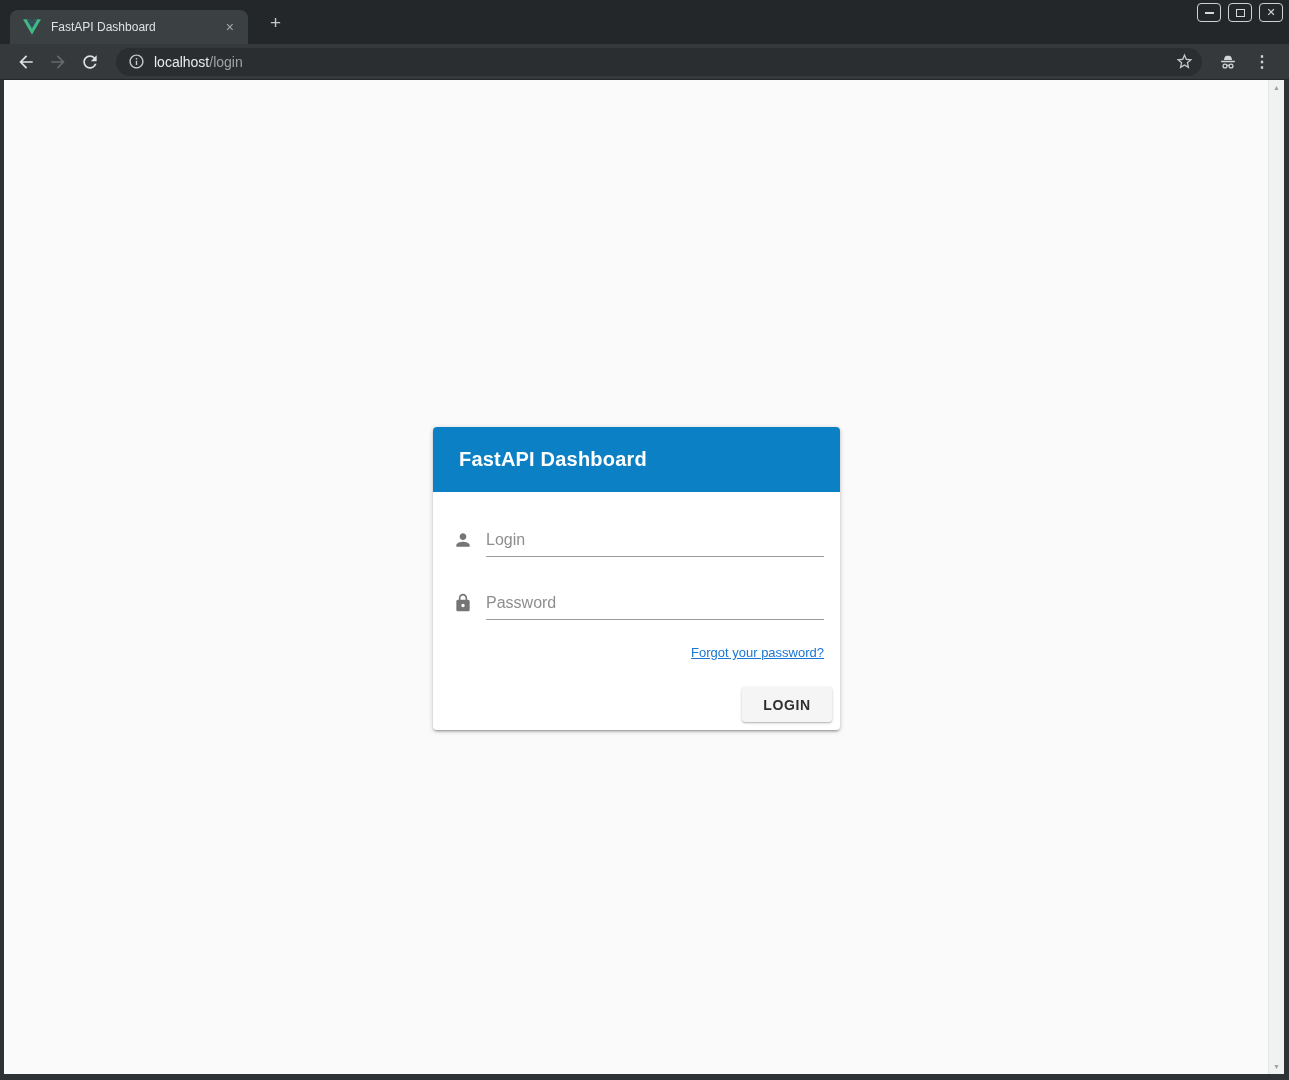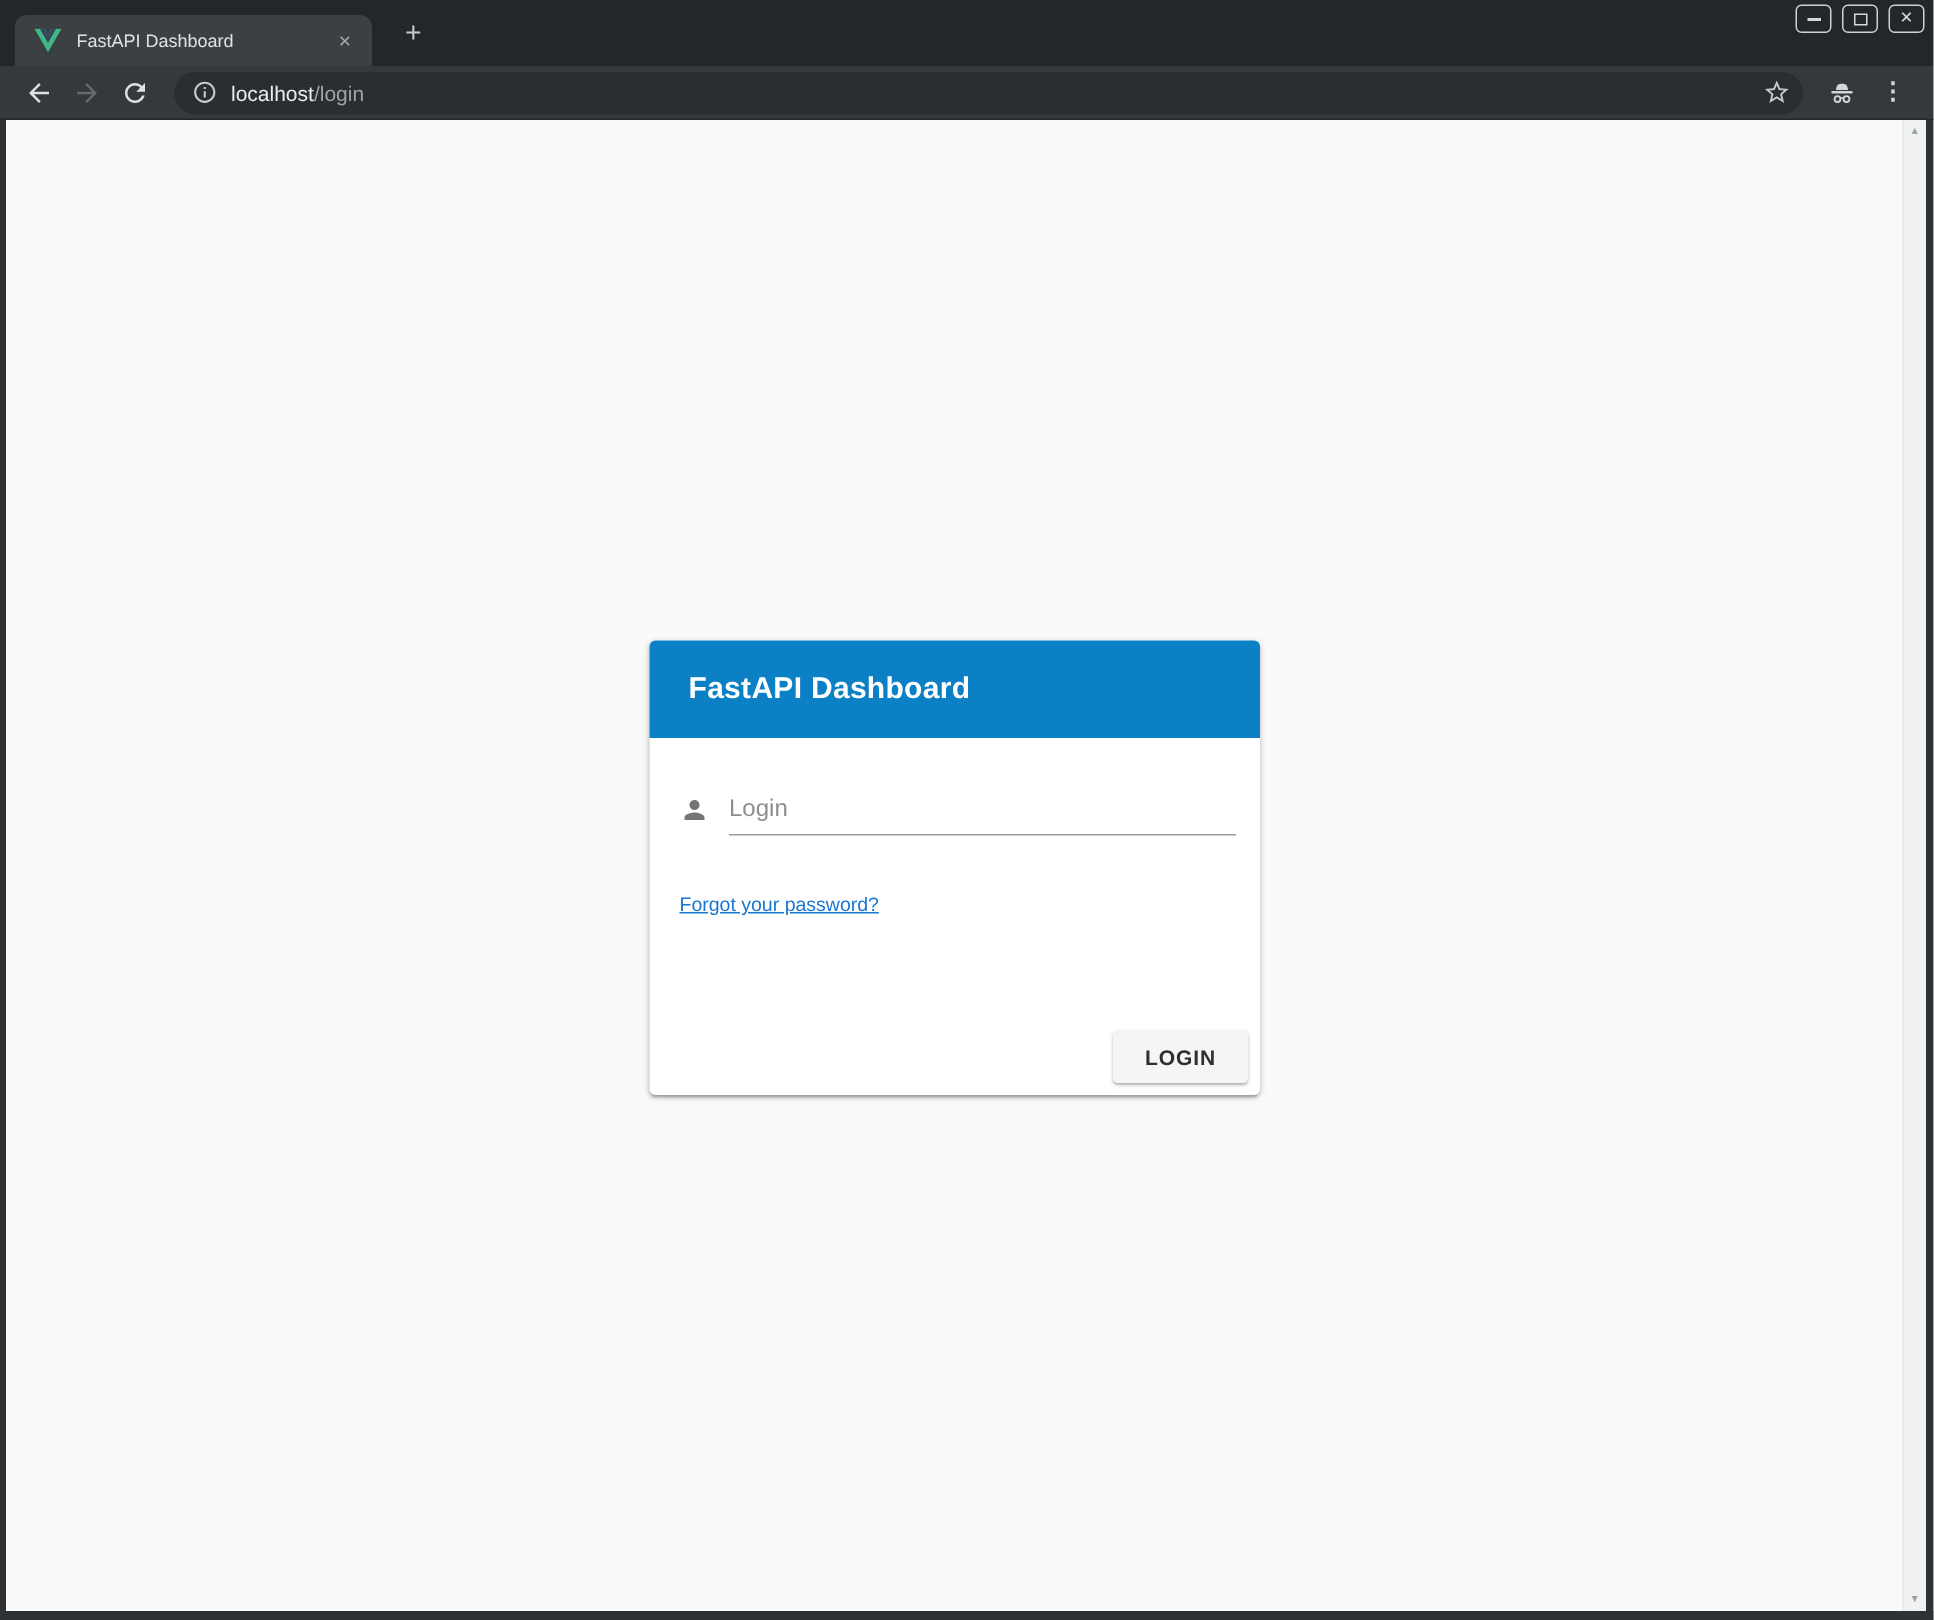--- a/index.html
+++ b/index.html
@@ -43,21 +43,21 @@
   .card{position:absolute; left:429px; top:347px; width:407px; height:303px; background:#fff; border-radius:4px;
         box-shadow:0 1px 5px rgba(0,0,0,.2), 0 2px 2px rgba(0,0,0,.14), 0 3px 1px -2px rgba(0,0,0,.12);}
   .card-header{height:65px; background:var(--primary); border-radius:4px 4px 0 0; display:flex; align-items:center; padding-left:26px;}
   .card-title{color:#fff; font-size:20px; font-weight:700; letter-spacing:.2px;}
   .card-body{padding:2px 16px 0 20px;}
   .field{display:flex; align-items:flex-end; margin-top:33px;}
   .field-icon{width:20px; height:20px; margin:0 13px 7px 0; flex:0 0 auto;}
   .field input{flex:1; border:none; border-bottom:1px solid #999b9e; background:transparent; outline:none;
                font-family:"Liberation Sans", sans-serif; font-size:16px; color:#333; padding:4px 0 7px;}
   .field input::placeholder{color:#8e8e8e; opacity:1;}
-  .forgot-row{margin-top:37px;}
+  .forgot-row{text-align:right; margin-top:23px;}
   .forgot-link{color:var(--link-blue); font-size:13px; text-decoration:underline;}
   .card-actions{position:absolute; right:8px; bottom:8px;}
   .login-btn{width:90px; height:35px; background:#f5f5f5; border:none; border-radius:3px; cursor:pointer;
              font-family:"Liberation Sans", sans-serif; font-size:14px; font-weight:600; letter-spacing:.6px; color:#2f2f2f;
              box-shadow:0 1px 3px rgba(0,0,0,.2), 0 1px 1px rgba(0,0,0,.14);}
 </style>
 </head>
 <body>
 
 <div class="window">
@@ -139,20 +139,28 @@
       </div>
       <div class="card-body">
         <div class="field">
           <span class="field-icon">
             <svg viewBox="0 0 24 24" width="20" height="20">
                 <path fill="#757575" d="M12 12c2.21 0 4-1.79 4-4s-1.79-4-4-4-4 1.79-4 4 1.79 4 4 4zm0 2c-2.67 0-8 1.34-8 4v2h16v-2c0-2.66-5.33-4-8-4z"></path>
               </svg>
           </span>
           <input type="text" placeholder="Login" style="">
         </div>
+        <div class="field">
+          <span class="field-icon">
+            <svg viewBox="0 0 24 24" width="20" height="20">
+                <path fill="#757575" d="M18 8h-1V6c0-2.76-2.24-5-5-5S7 3.24 7 6v2H6c-1.1 0-2 .9-2 2v10c0 1.1.9 2 2 2h12c1.1 0 2-.9 2-2V10c0-1.1-.9-2-2-2zm-6 9c-1.1 0-2-.9-2-2s.9-2 2-2 2 .9 2 2-.9 2-2 2zm3.1-9H8.9V6c0-1.71 1.39-3.1 3.1-3.1 1.71 0 3.1 1.39 3.1 3.1v2z"></path>
+              </svg>
+          </span>
+          <input type="password" placeholder="Password" style="">
+        </div>
         <div class="forgot-row">
           <a href="#" class="forgot-link">Forgot your password?</a>
         </div>
       </div>
       <div class="card-actions">
         <button class="login-btn">LOGIN</button>
       </div>
     </div>
 
     <div class="scrollbar">

